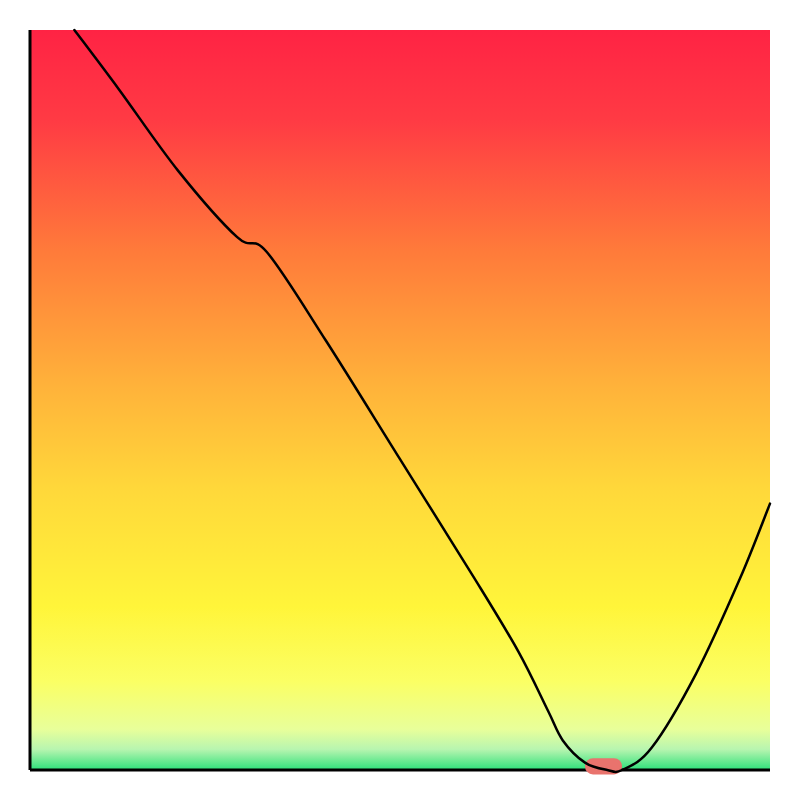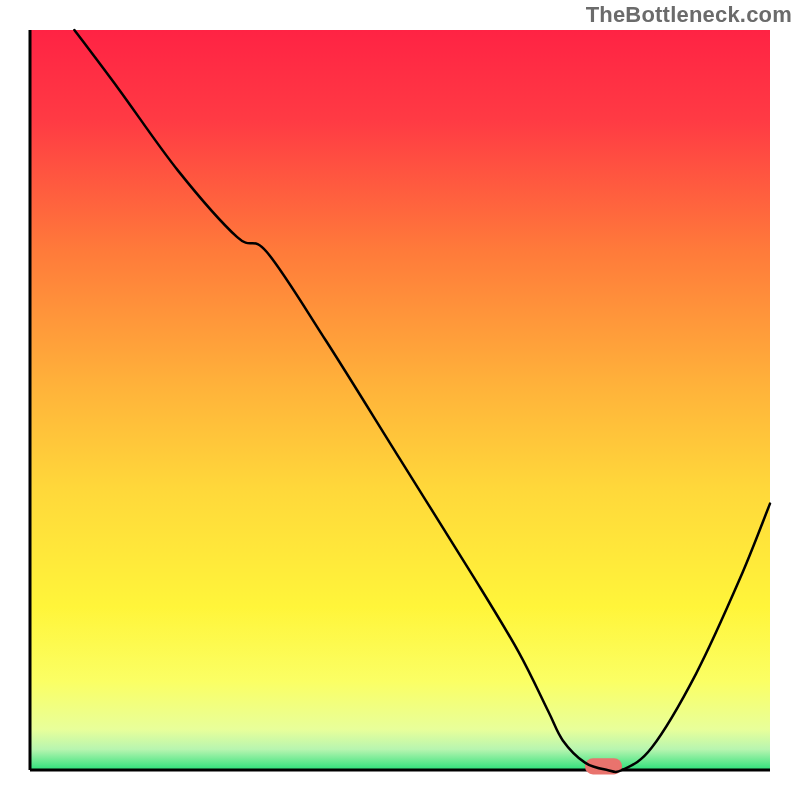--- a/index.html
+++ b/index.html
@@ -25,21 +25,20 @@
     letter-spacing: 0.2px;
   }
   svg {
     display: block;
   }
 </style>
 </head>
 <body>
 <div class="container">
 
-<div class="watermark">TheBottleneck.com</div>
 
 <svg width="800" height="800" viewBox="0 0 800 800">
   <defs>
     <linearGradient id="bg-grad" x1="0" y1="0" x2="0" y2="1">
       <stop id="g0" offset="0%" stop-color="#ff2344"></stop>
       <stop id="g1" offset="12%" stop-color="#ff3a44"></stop>
       <stop id="g2" offset="30%" stop-color="#ff7b3a"></stop>
       <stop id="g3" offset="48%" stop-color="#ffb23a"></stop>
       <stop id="g4" offset="62%" stop-color="#ffd83a"></stop>
       <stop id="g5" offset="78%" stop-color="#fff53a"></stop>

